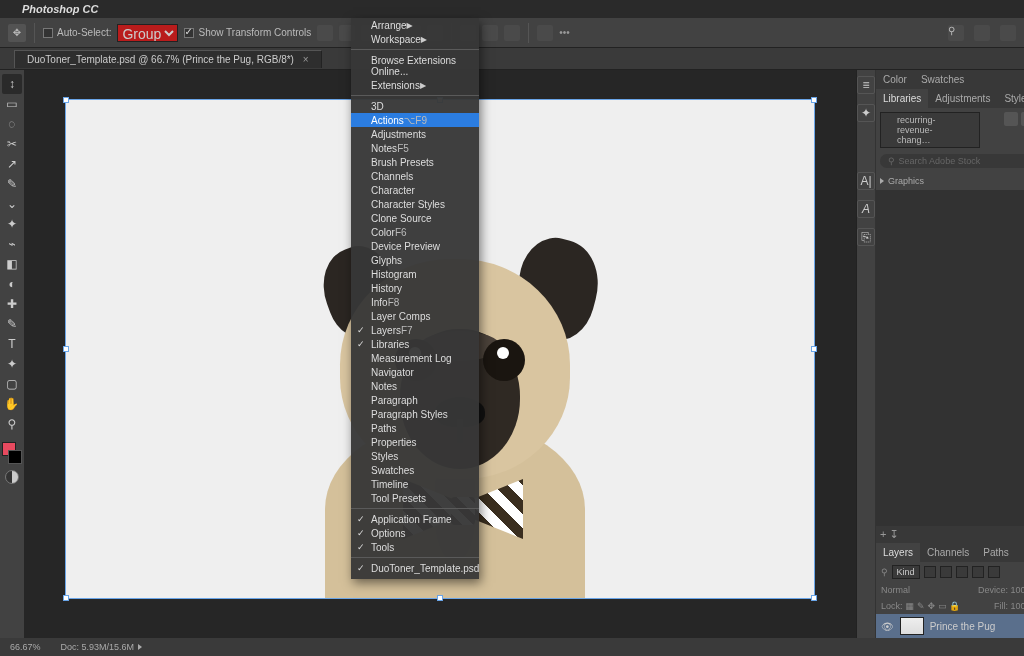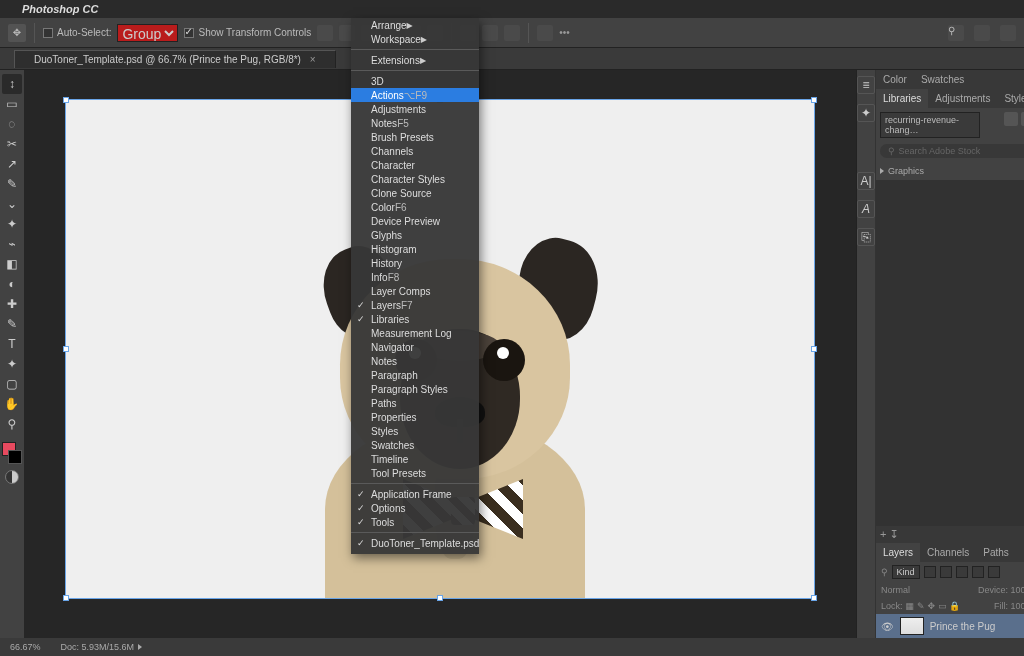--- a/index.html
+++ b/index.html
@@ -19,21 +19,21 @@
   .optionsbar .checkbox.checked::after { content:"✓"; position:absolute; top:-3px; left:-1px; font-size:10px; color:#ddd;}
   .optionsbar select { background: #b91c1c; color: #ccc; border: 1px solid #222; font-size: 14px; height: 18px; }
   .optionsbar .mini-icon { width: 16px; height: 16px; background: #4a4a4a; border-radius: 2px; }
   .optionsbar .sep { width:1px; height:20px; background:#555; margin:0 2px;}
   .optionsbar .dots { color:#999; }
   .optionsbar .spacer { flex:1; }
   .optionsbar .right-icon { width:16px; height:16px; background:#4a4a4a; border-radius:2px; margin-left:4px;}
 
   
   .doctab { background: #3a3a3a; height: 22px; display: flex; align-items: center; padding-left: 14px; font-size: 10px; color: #ccc; border-bottom: 1px solid #222;}
-  .doctab .tab { background: #2e2e2e; padding: 3px 19px; border-top: 1px solid #555; border-left:1px solid #555; border-right:1px solid #222;}
+  .doctab .tab { background: #2e2e2e; padding: 3px 12px; border-top: 1px solid #555; border-left:1px solid #555; border-right:1px solid #222;}
   .doctab .close { margin-left: 6px; color:#999;}
 
   
   .main { display: flex; height: calc(656px - 18px - 30px - 22px - 18px); }
   
   
   .toolbar { width: 24px; background: #424242; display: flex; flex-direction: column; align-items: center; padding-top: 4px; gap: 2px; }
   .toolbar .tool { width: 20px; height: 20px; display: flex; align-items: center; justify-content: center; color: #ccc; font-size: 12px; cursor: pointer; border-radius:2px;}
   .toolbar .tool.selected { background: #2a2a2a; }
   .toolbar .swatches { margin-top: 6px; position: relative; width: 20px; height: 22px; }
@@ -83,21 +83,21 @@
   .rightside { width: 168px; background: #424242; display:flex; border-left:1px solid #222;}
   .rightstrip { width:26px; background:#424242; border-right:1px solid #333; display:flex; flex-direction:column; align-items:center; padding-top:6px; gap:10px;}
   .rightstrip .ricon { width:18px; height:18px; display:flex; align-items:center; justify-content:center; color:#ccc; font-size:12px; border:1px solid #555; border-radius:2px;}
   .rightpanels { flex:1; display:flex; flex-direction:column;}
   
   .panel-tabs { display:flex; background:#383838; font-size:10px; }
   .panel-tabs .ptab { padding:4px 7px; color:#aaa; cursor:pointer;}
   .panel-tabs .ptab.active { background:#424242; color:#ddd; }
   
   .lib-panel { padding:4px; background:#424242; }
-  .lib-select { background:#3a3a3a; border:1px solid #222; color:#bbb; font-size:9px; padding:2px 4px; width:100px; display:inline-block;}
+  .lib-select { background:#3a3a3a; border:1px solid #222; color:#bbb; font-size:9px; padding:2px 16px; width:100px; display:inline-block;}
   .lib-controls { float:right; display:flex; gap:3px;}
   .lib-controls .lc{ width:14px; height:14px; background:#555; border-radius:2px;}
   .lib-search { margin-top:6px; background:#383838; border-radius:10px; padding:2px 8px; color:#666; font-size:9px; display:flex; align-items:center; gap:4px;}
   .lib-section { margin-top:8px; font-size:9px; color:#aaa;}
   .lib-section .tri { display:inline-block; width:0;height:0;border-top:3px solid transparent;border-bottom:3px solid transparent;border-left:4px solid #aaa; margin-right:4px;}
 
   .panel-gap { flex:1; background:#323232;}
 
   .layers-header { display:flex; justify-content:space-between; padding:2px 4px; background:#383838;}
   .layers-header .hicon{font-size:11px;color:#999;}
@@ -296,20 +296,23 @@
     <div class="ditem">
       <span>Arrange</span>
       <span class="arrow">▶</span>
     </div>
     <div class="ditem">
       <span>Workspace</span>
       <span class="arrow">▶</span>
     </div>
     <div class="divider"></div>
     <div class="ditem">
+      <span>Browse Extensions Online...</span>
+    </div>
+    <div class="ditem">
       <span>Extensions</span>
       <span class="arrow">▶</span>
     </div>
     <div class="divider"></div>
     <div class="ditem">
       <span>3D</span>
     </div>
     <div class="ditem highlight">
       <span>Actions</span>
       <span class="shortcut">⌥F9</span>

